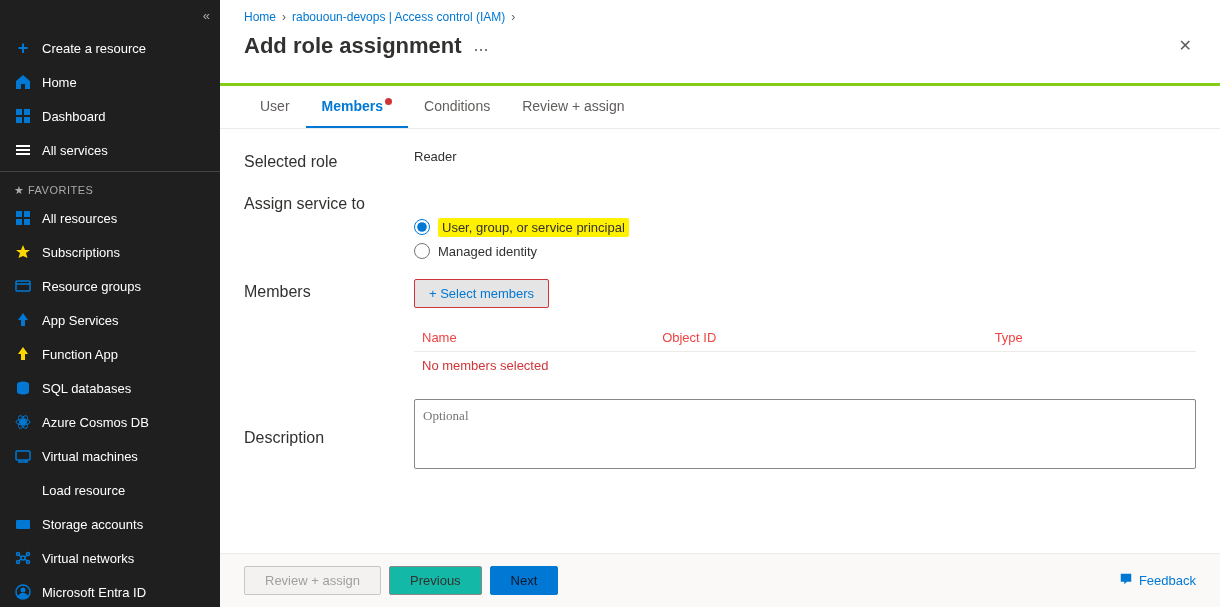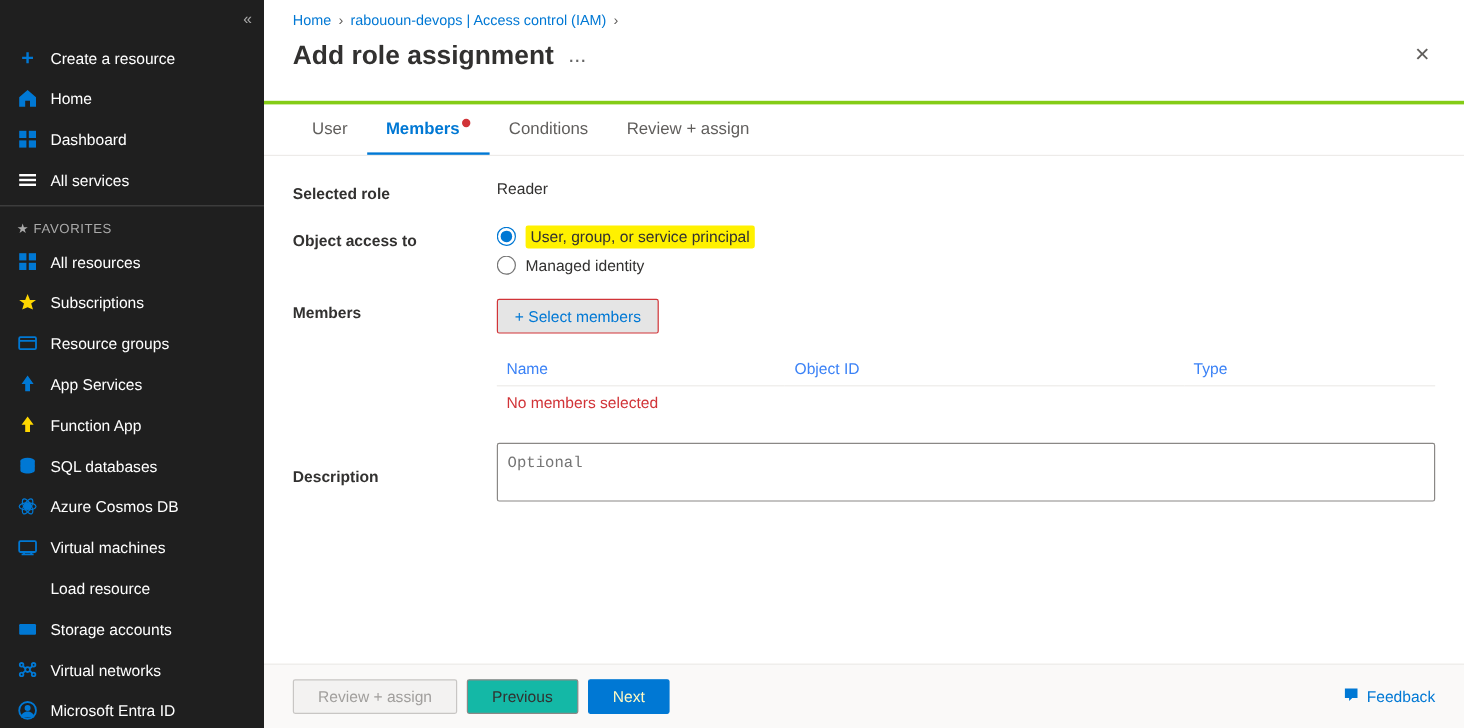--- a/index.html
+++ b/index.html
@@ -132,33 +132,33 @@
     
     .form-row {
       display: flex;
       align-items: flex-start;
       margin-bottom: 20px;
       gap: 20px;
     }
     .form-label {
       width: 150px;
       min-width: 150px;
-      font-weight: 700;
-      font-size: 13px;
+      font-weight: 400;
+      font-size: 16px;
       color: #323130;
       padding-top: 4px;
     }
     .form-value {
       flex: 1;
       color: #323130;
       font-size: 13px;
     }
 
     
-    .radio-group { display: flex; flex-direction: column; gap: 8px; }
+    .radio-group { display: flex; flex-direction: column; gap: 8px; margin-top: 28px; }
     .radio-item { display: flex; align-items: center; gap: 8px; cursor: pointer; }
     .radio-item input[type="radio"] { width: 16px; height: 16px; accent-color: #0078d4; cursor: pointer; }
     .radio-label { font-size: 13px; color: #323130; }
     .radio-highlighted { background: #fff100; padding: 2px 4px; border-radius: 2px; }
 
     
     .select-members-btn {
       display: inline-flex;
       align-items: center;
       gap: 6px;
@@ -172,39 +172,39 @@
       margin-bottom: 16px;
     }
 
     
     .members-table { width: 100%; border-collapse: collapse; }
     .members-table th {
       text-align: left;
       padding: 6px 8px;
       font-size: 13px;
       font-weight: 400;
-      color: #3b82f6;
+      color: #ef4444;
       border-bottom: 1px solid #edebe9;
     }
     .members-table td {
       padding: 6px 8px;
       font-size: 13px;
       color: #d13438;
     }
 
     
     .description-textarea {
       width: 100%;
-      height: 49px;
+      height: 70px;
       border: 1px solid #8a8886;
       border-radius: 2px;
       padding: 8px;
       font-size: 13px;
       color: #a19f9d;
-      font-family: Liberation Mono, monospace;
+      font-family: Liberation Serif, serif;
       resize: none;
       outline: none;
     }
 
     
     .footer {
       border-top: 1px solid #edebe9;
       padding: 12px 24px;
       display: flex;
       align-items: center;
@@ -462,21 +462,21 @@
   </div>
 
   <div class="content">
 
     <div class="form-row">
       <div class="form-label">Selected role</div>
       <div class="form-value">Reader</div>
     </div>
 
     <div class="form-row">
-      <div class="form-label">Object access to</div>
+      <div class="form-label">Assign service to</div>
       <div class="form-value">
         <div class="radio-group">
           <label class="radio-item">
             <input type="radio" name="access-type" checked="" style="">
             <span class="radio-label">
               <span class="radio-highlighted">User, group, or service principal</span>
             </span>
           </label>
           <label class="radio-item">
             <input type="radio" name="access-type" style="">
@@ -512,21 +512,21 @@
       <div class="form-value">
         <textarea class="description-textarea" placeholder="Optional" style=""></textarea>
       </div>
     </div>
 
   </div>
 
   <div class="footer">
     <button class="footer-btn" disabled="">Review + assign</button>
     <button class="footer-btn">Previous</button>
-    <button class="footer-btn" style="background:#0078d4;color:#fef9c3;border-color:#0078d4;">Next</button>
+    <button class="footer-btn" style="background:#0078d4;color:#0f172a;border-color:#0078d4;">Next</button>
     <a class="footer-feedback">
       <span>
         <svg width="14" height="14" viewBox="0 0 16 16" fill="#0078d4">
             <path d="M2 2h12v9H9l-3 3V11H2V2z"></path>
           </svg>
       </span>
       <span>Feedback</span>
     </a>
   </div>
 

